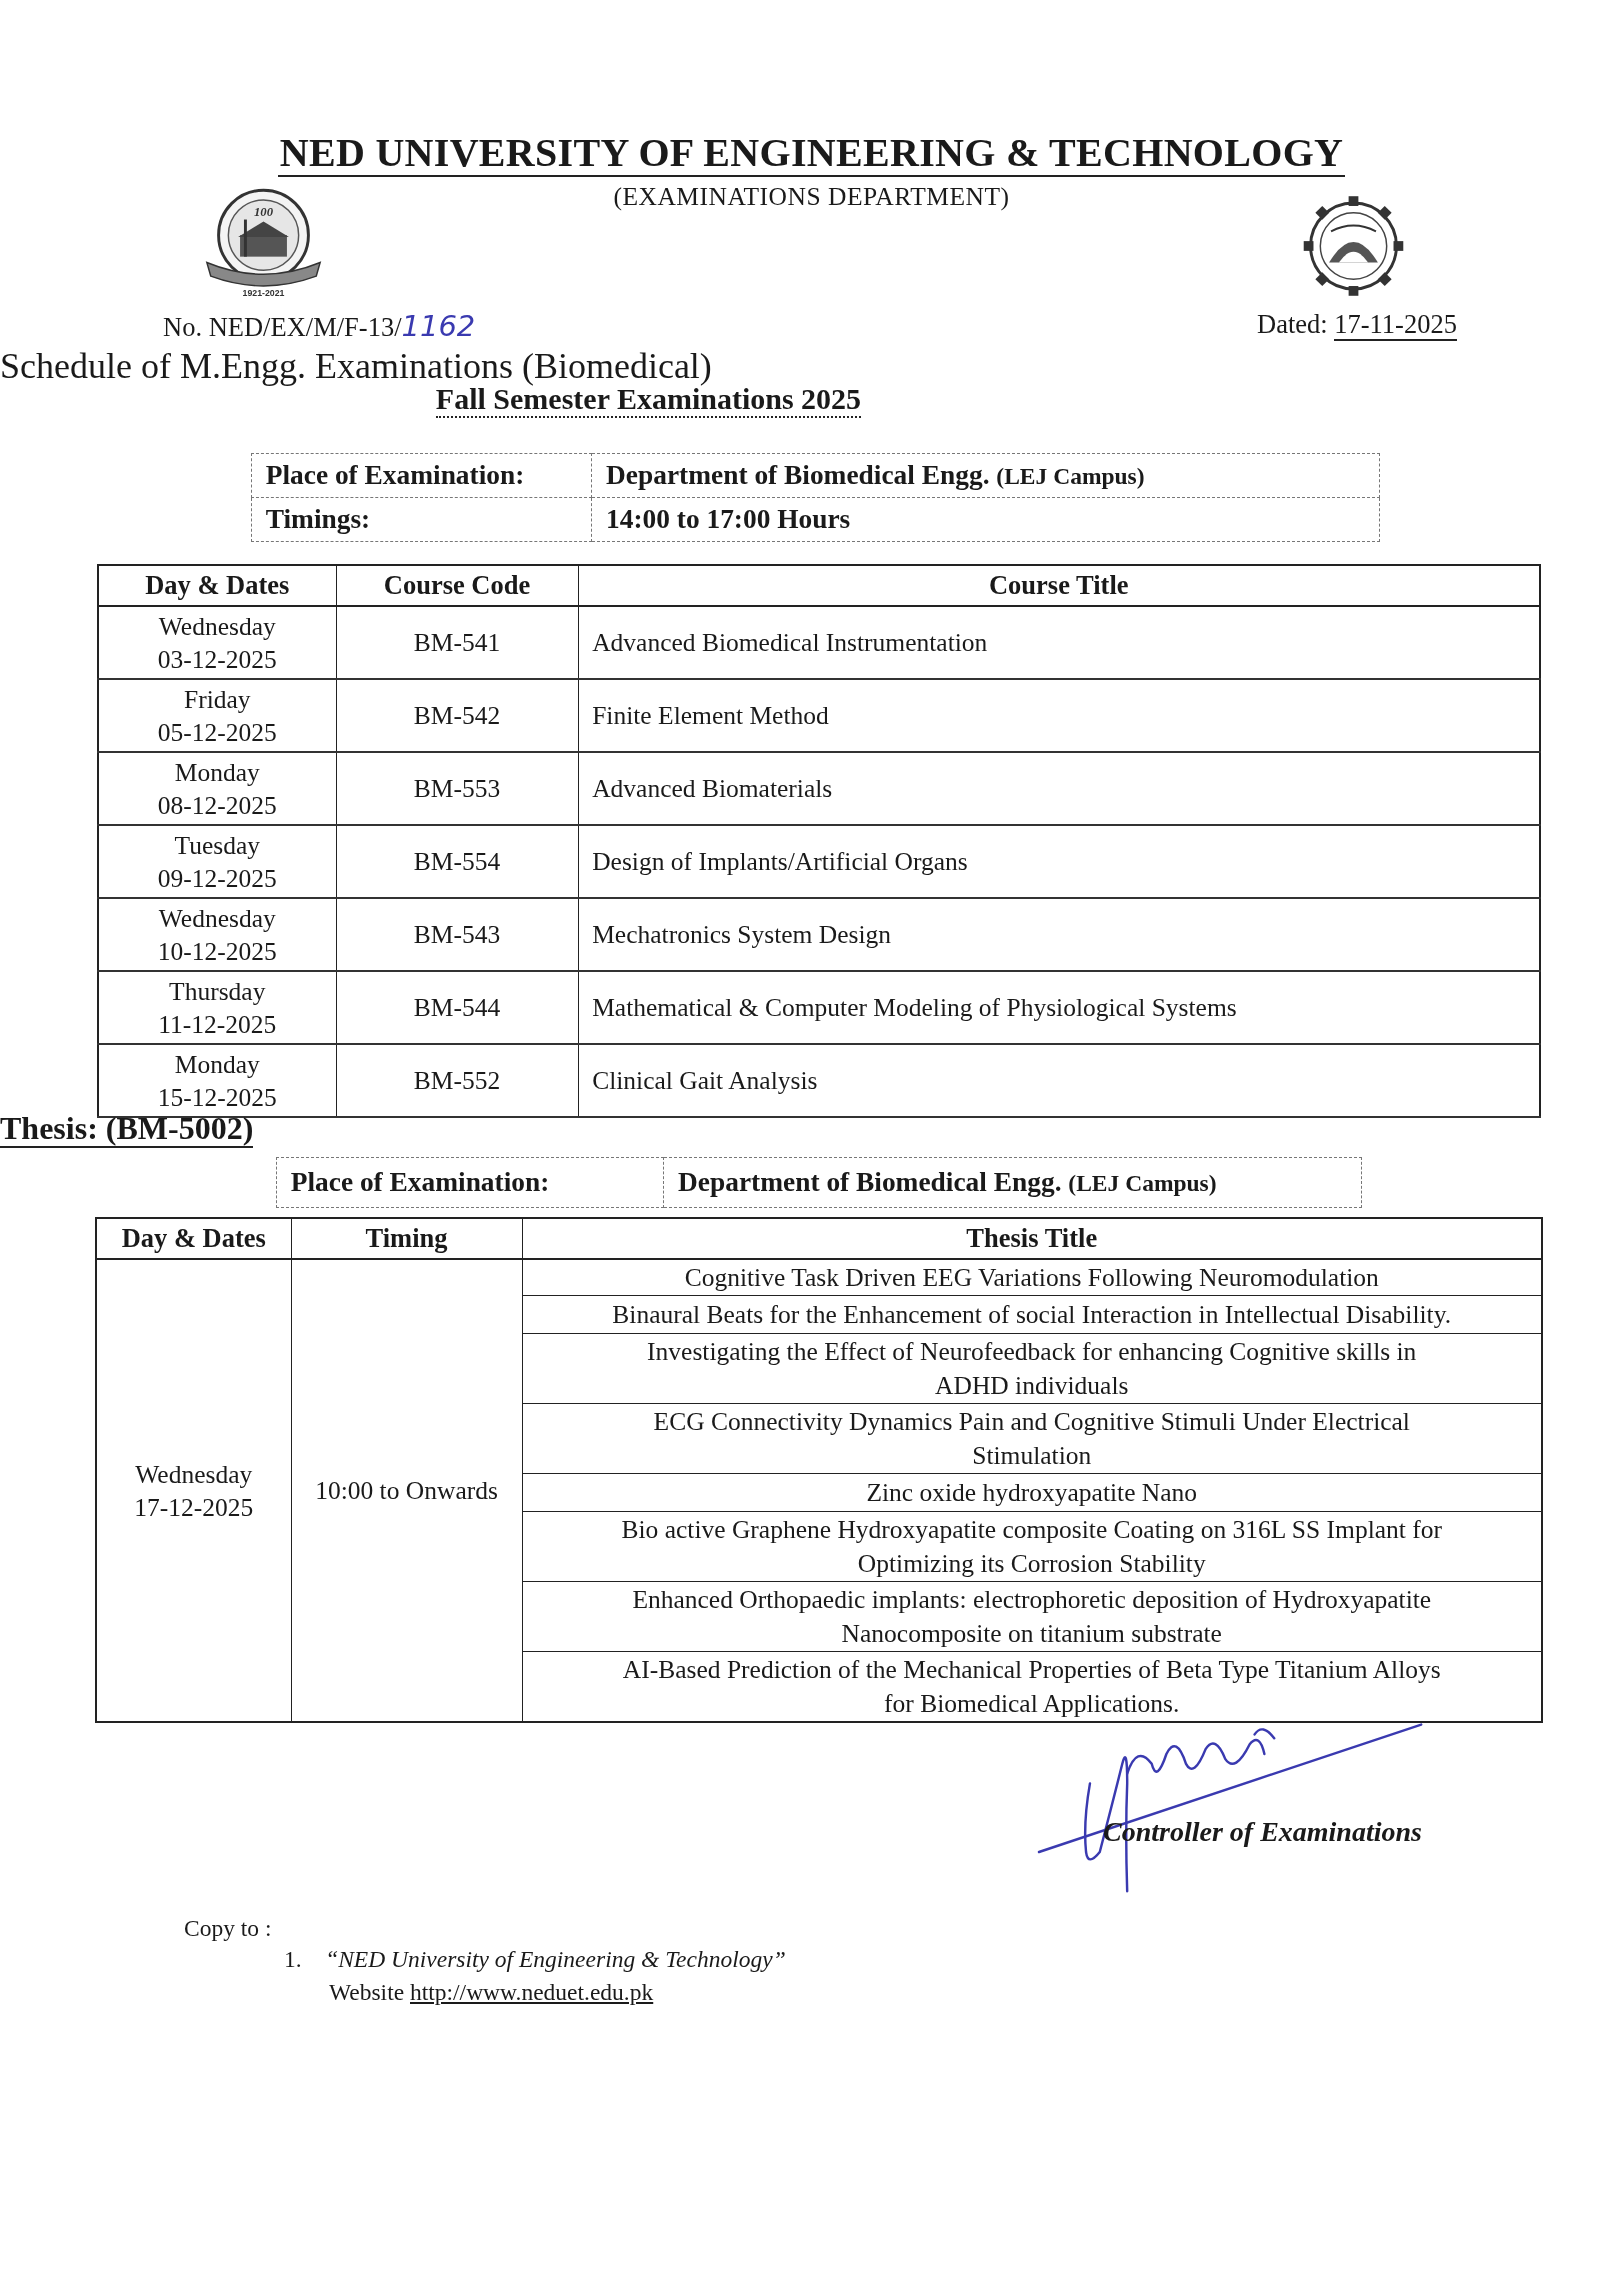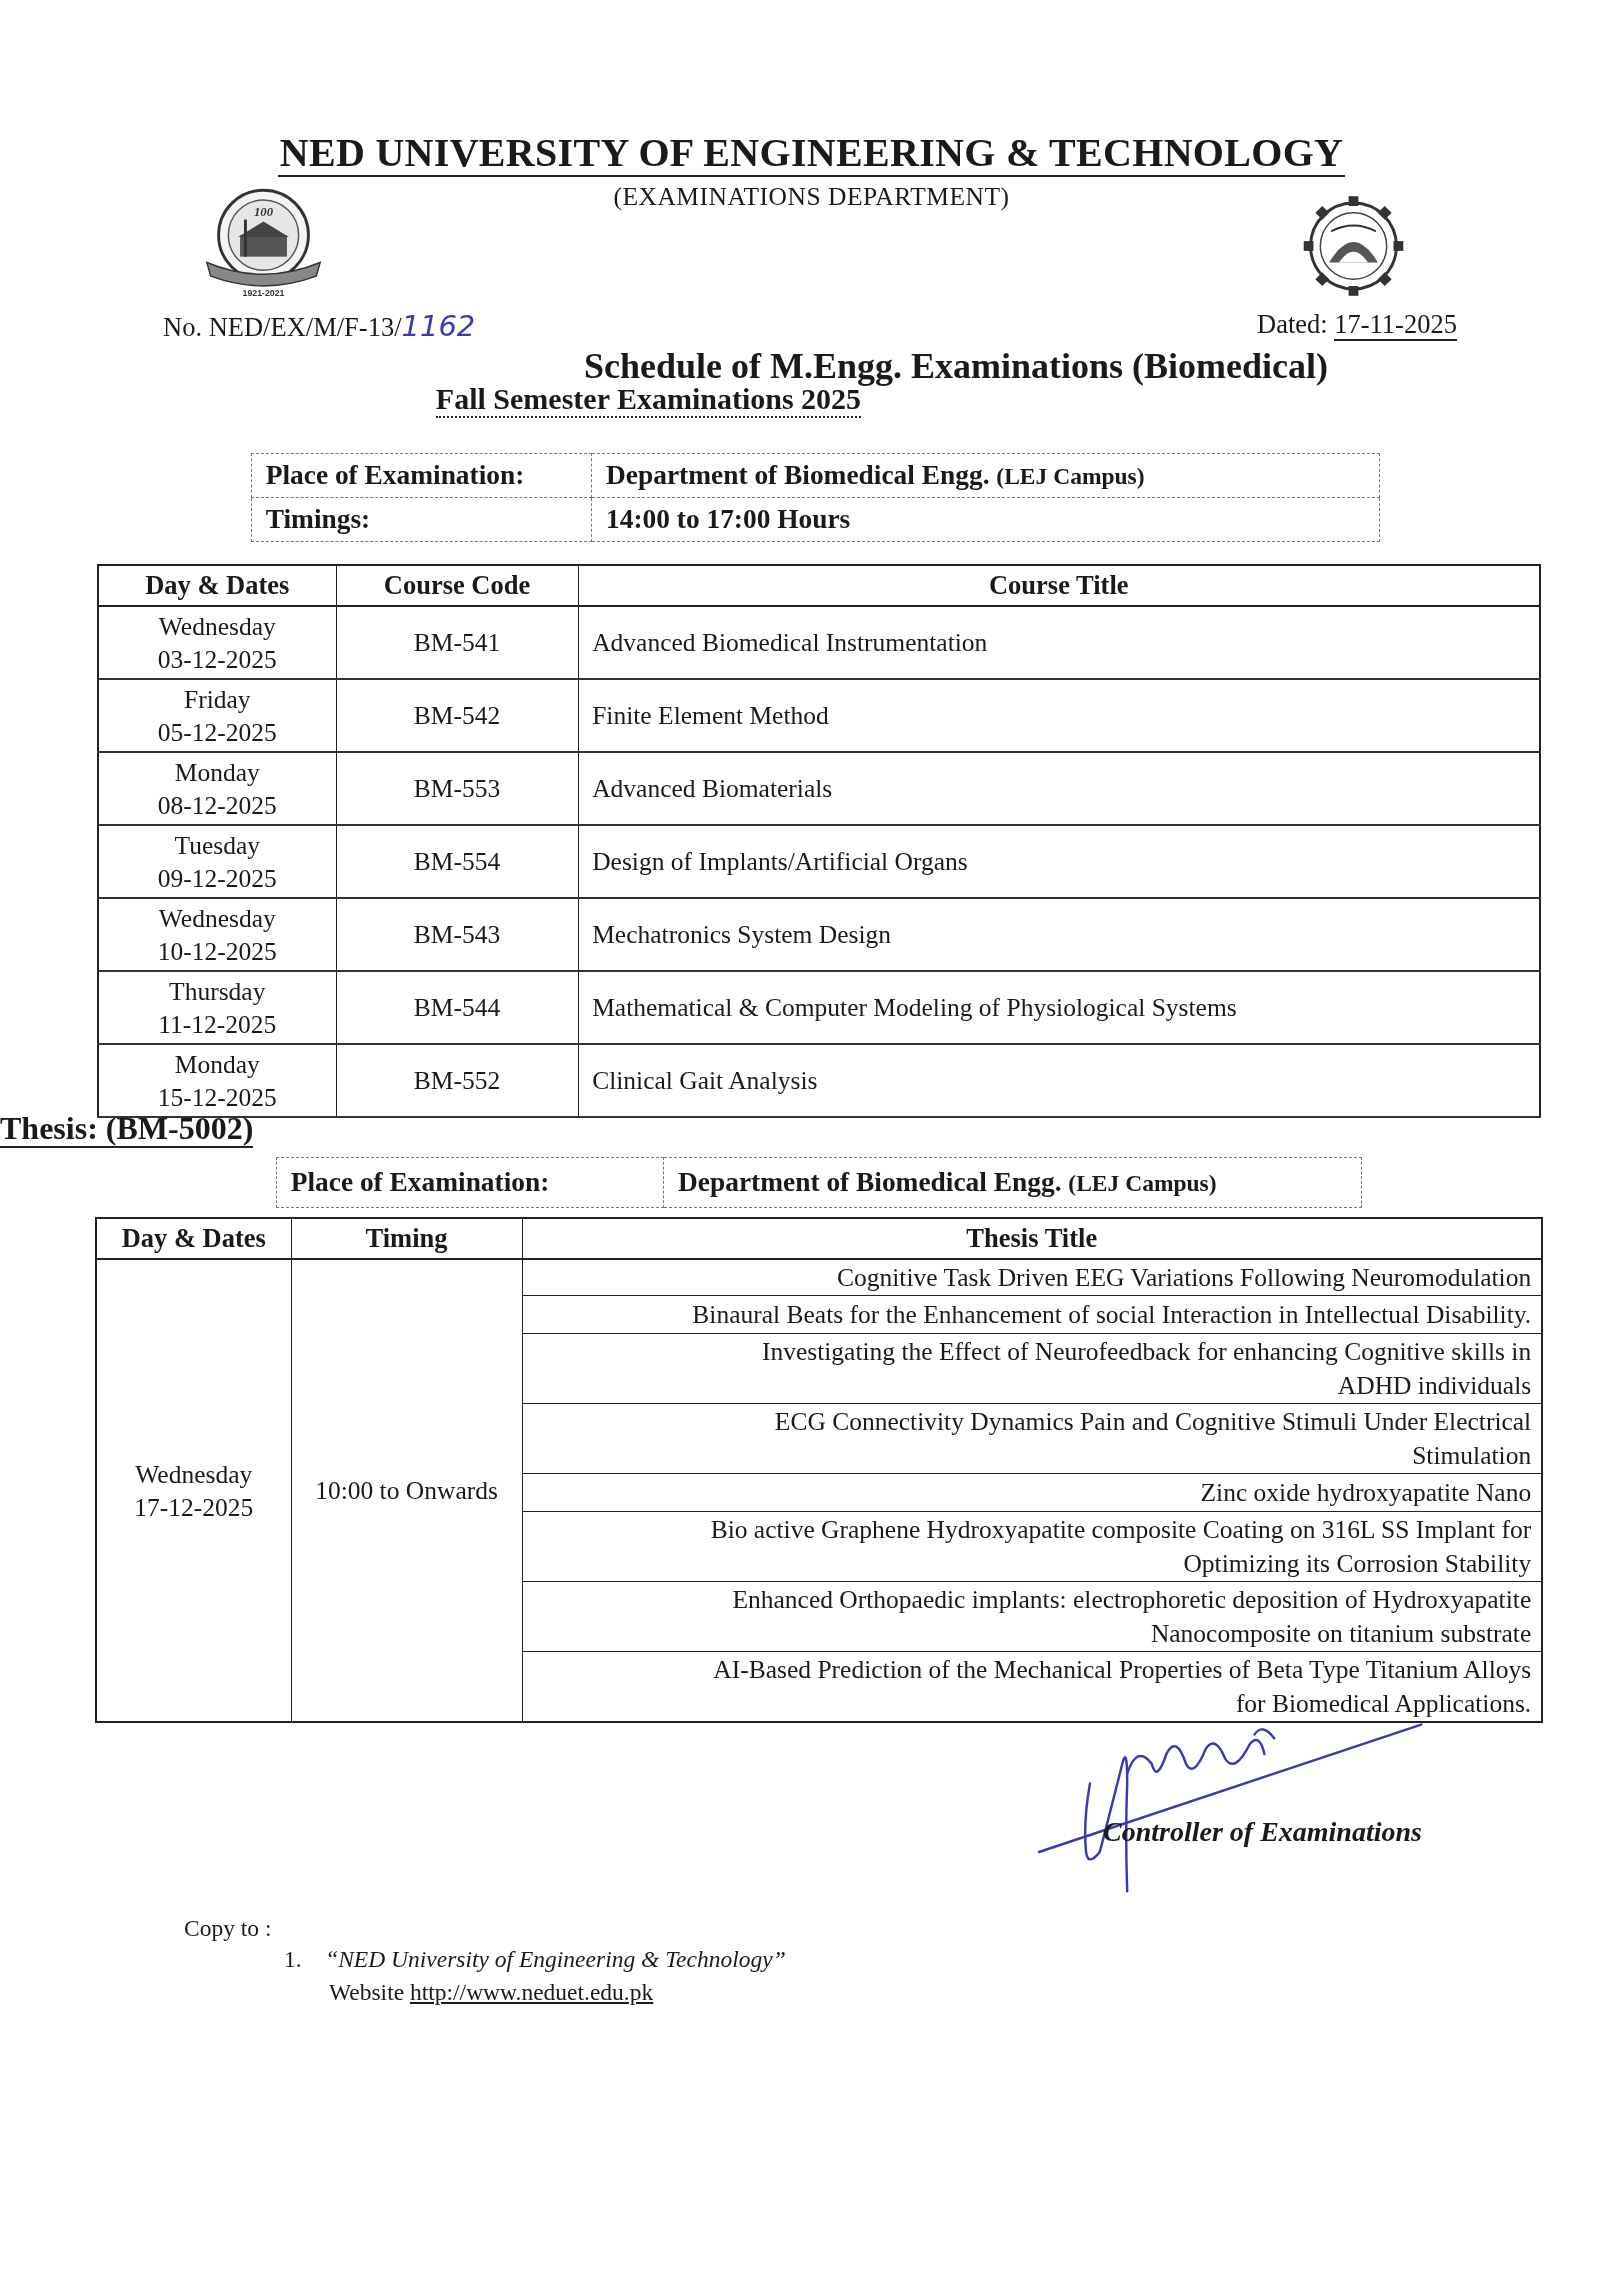--- a/index.html
+++ b/index.html
@@ -15,21 +15,21 @@
     .dept { left: 0; width: 1623px; top: 182px; text-align: center; font-size: 25.5px; letter-spacing: 0.5px; }
 
     .logo-left { left: 201px; top: 184px; width: 125px; height: 116px; }
     .logo-right { left: 1292px; top: 192px; width: 123px; height: 108px; }
 
     .ref-no { left: 163px; top: 309px; font-size: 26.5px; }
     .ref-no .hand { color: #3a3ab0; font-family: "DejaVu Sans", sans-serif; font-style: italic; font-size: 29px; }
     .dated { left: 1213px; top: 309px; font-size: 26.5px; margin-left: 44px; }
     .dated .dval { border-bottom: 2px solid #222; }
 
-    .sched-title { left: 0; width: 1328px; top: 345px; text-align: right; font-size: 36px; font-weight: bold; }
+    .sched-title { left: 0; width: 1328px; top: 345px; text-align: left; font-size: 36px; font-weight: normal; }
     .sem-title { left: 0; width: 1297px; top: 382px; text-align: center; font-size: 30px; font-weight: bold; }
     .sem-title span { border-bottom: 2.9px dotted #222; padding-bottom: 1px; }
 
     
     .infobox { border-collapse: collapse; font-size: 27.4px; font-weight: bold; }
     .infobox td { border: 1px dashed #777; padding: 2px 13.7px; height: 39px; }
     .info1 { left: 251px; top: 453px; width: 1129px; }
     .info1 td:first-child { width: 312px; }
     .info2 { left: 276px; top: 1157px; width: 1086px; }
     .info2 td:first-child { width: 359px; padding-left: 13.7px; }
@@ -45,21 +45,21 @@
     .exam-table td.title { text-align: left; padding-left: 13.7px; }
     .exam-table tr.row td { border-bottom: 2.9px solid #333; }
 
     .thesis-heading { left: 0; width: 1623px; top: 1110px; font-size: 32px; font-weight: bold; }
     .thesis-heading span { border-bottom: 2.9px solid #222; }
 
     
     .thesis-table { left: 95px; top: 1217px; width: 1448px; border-collapse: collapse; font-size: 25.5px; border: 2.9px solid #222; }
     .thesis-table th { font-weight: bold; height: 37px; border: 1.5px solid #222; border-bottom: 2.9px solid #222; font-size: 26.5px; }
     .thesis-table td { border: 1.5px solid #222; }
-    .thesis-table td.tt { text-align: right; padding: 0 9.8px; line-height: 34px; font-size: 25.5px; }
+    .thesis-table td.tt { text-align: center; padding: 0 9.8px; line-height: 34px; font-size: 25.5px; }
     .thesis-table td.center { text-align: center; vertical-align: middle; line-height: 33px; }
 
     
     .signature { left: 1029px; top: 1705px; width: 412px; height: 196px; }
     .controller { left: 1103px; top: 1816px; font-size: 28px; font-weight: bold; font-style: italic; }
 
     .copy-to { left: 184px; top: 1915px; font-size: 23.5px; }
     .copy-item { left: 284px; top: 1946px; font-size: 23.5px; }
     .copy-item .q { margin-left: 0; font-style: italic; }
     .website { left: 329px; top: 1979px; font-size: 23.5px; }

